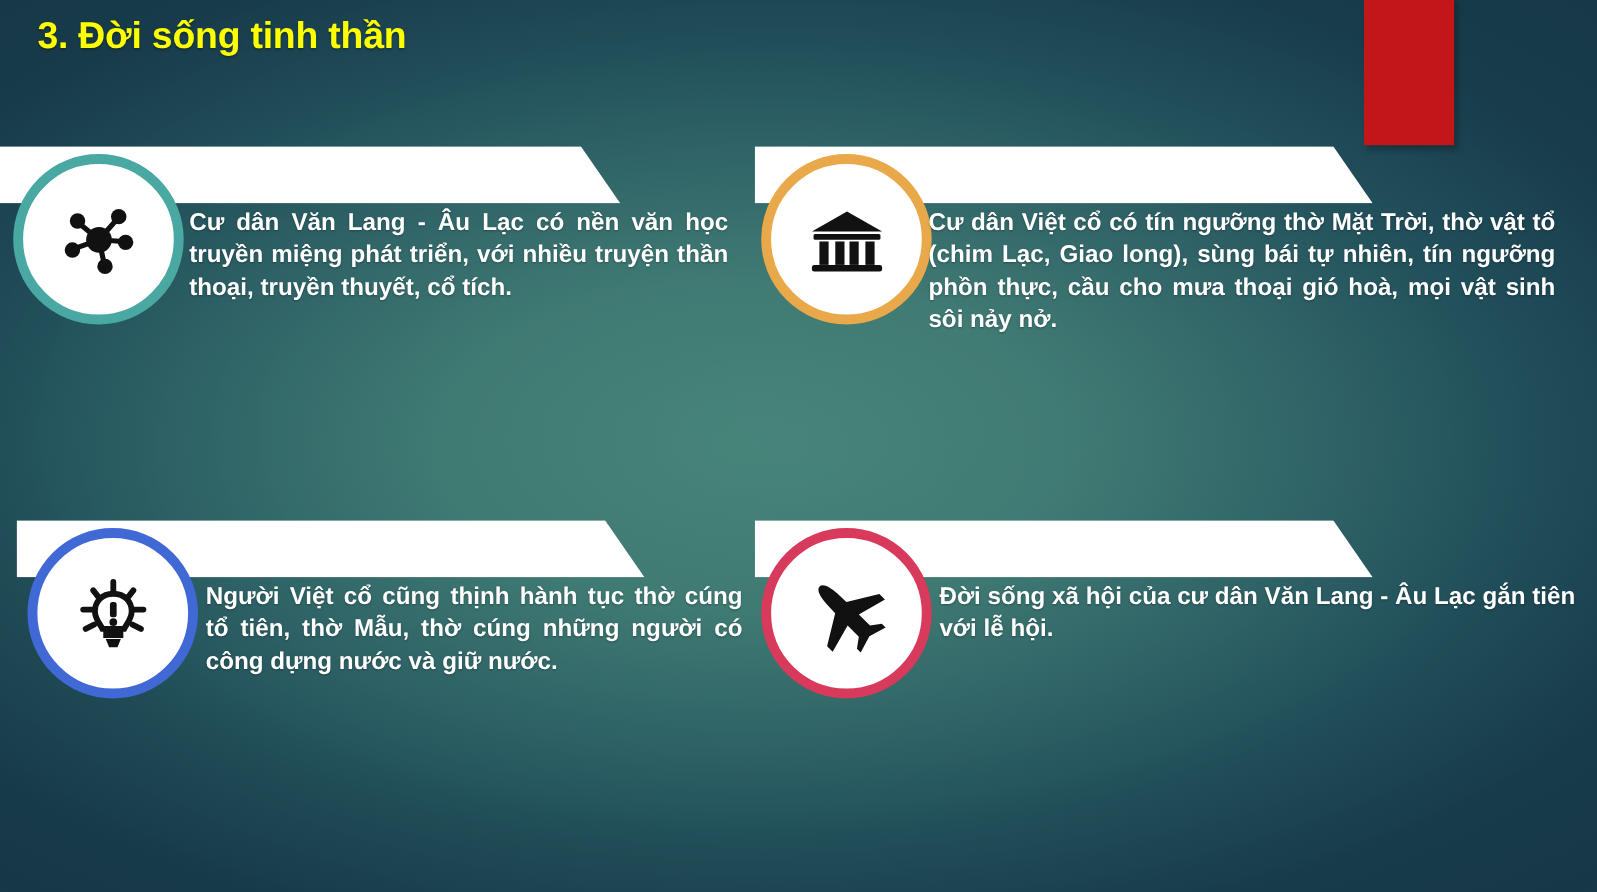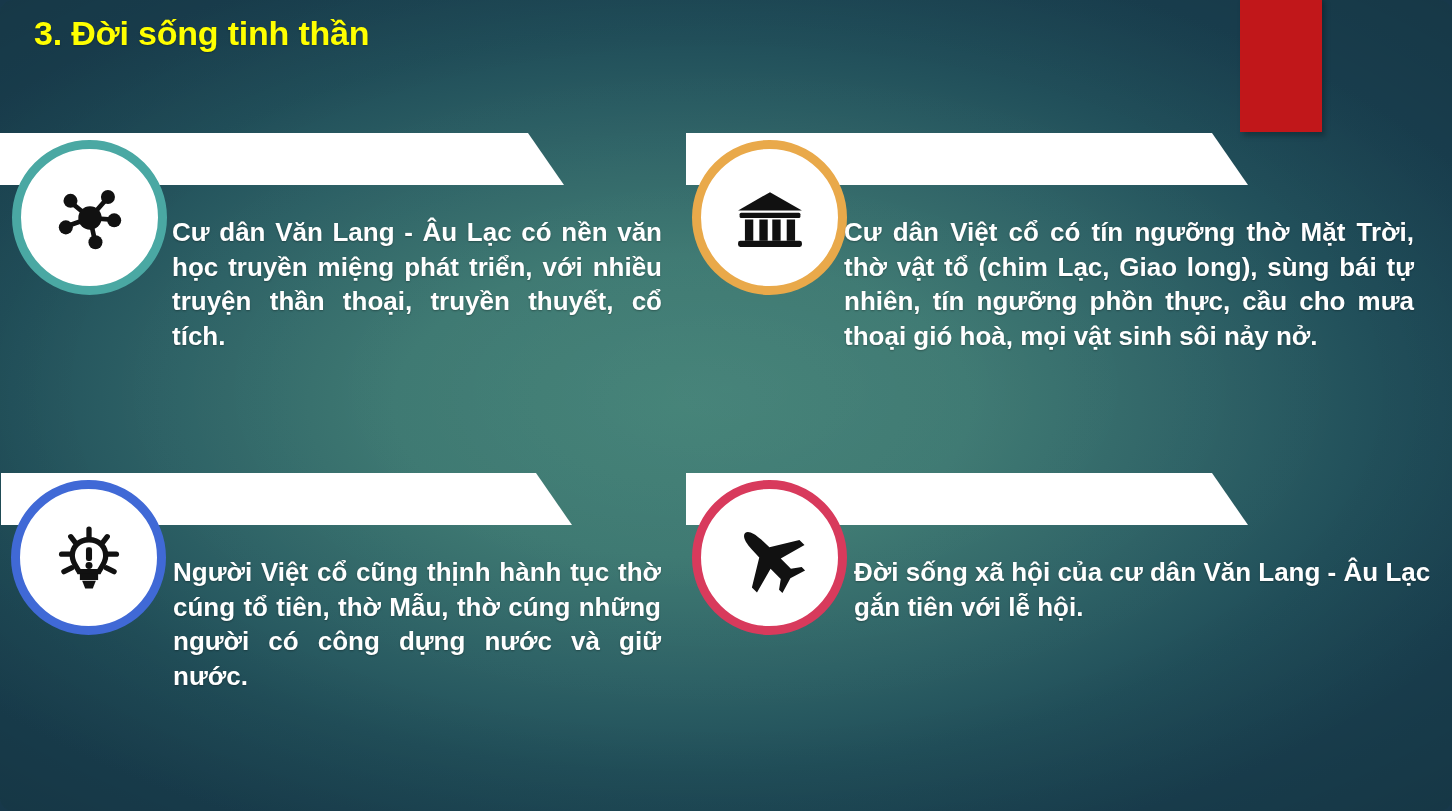--- a/index.html
+++ b/index.html
@@ -52,41 +52,40 @@
     z-index:3;
   }
   .badge .inner-ring{
     position:absolute;inset:7px;border-radius:50%;
     border:2px solid #ffffff;box-sizing:border-box;
   }
   .badge svg{position:relative;z-index:4;}
   .body-text{
     position:absolute;z-index:5;
     color:#ffffff;font-weight:bold;
-    font-size:26px;line-height:1.33;
+    font-size:22px;line-height:1.33;
     text-align:justify;
     text-shadow:0 1px 2px rgba(0,0,0,0.30);
-    margin-top:28px;
   }
   .body-text.nojustify{text-align:left;}
 
   
   #card-1{left:0px;top:133px;width:680px;height:270px;}
   #card-1 .banner{width:600px;height:52px;
     clip-path:polygon(0 0, 528px 0, 564px 52px, 0 52px);}
   #card-1 .badge{left:12px;top:7px;width:155px;height:155px;border:9px solid #4aa8a3;}
   #card-1 .body-text{left:172px;top:54px;width:490px;}
 
   #card-2{left:686px;top:133px;width:766px;height:290px;}
   #card-2 .banner{width:600px;height:52px;
     clip-path:polygon(0 0, 526px 0, 562px 52px, 0 52px);}
   #card-2 .badge{left:6px;top:7px;width:155px;height:155px;border:9px solid #e9a94a;}
   #card-2 .body-text{left:158px;top:54px;width:570px;}
 
-  #card-3{left:1px;top:473px;width:680px;height:270px;}
+  #card-3{left:15px;top:473px;width:680px;height:270px;}
   #card-3 .banner{width:600px;height:52px;
     clip-path:polygon(0 0, 535px 0, 571px 52px, 0 52px);}
   #card-3 .badge{left:10px;top:7px;width:155px;height:155px;border:9px solid #4069d6;}
   #card-3 .body-text{left:172px;top:54px;width:488px;}
 
   #card-4{left:686px;top:473px;width:766px;height:200px;}
   #card-4 .banner{width:600px;height:52px;
     clip-path:polygon(0 0, 526px 0, 562px 52px, 0 52px);}
   #card-4 .badge{left:6px;top:7px;width:155px;height:155px;border:9px solid #d83a5c;}
   #card-4 .body-text{left:168px;top:54px;width:580px;}

